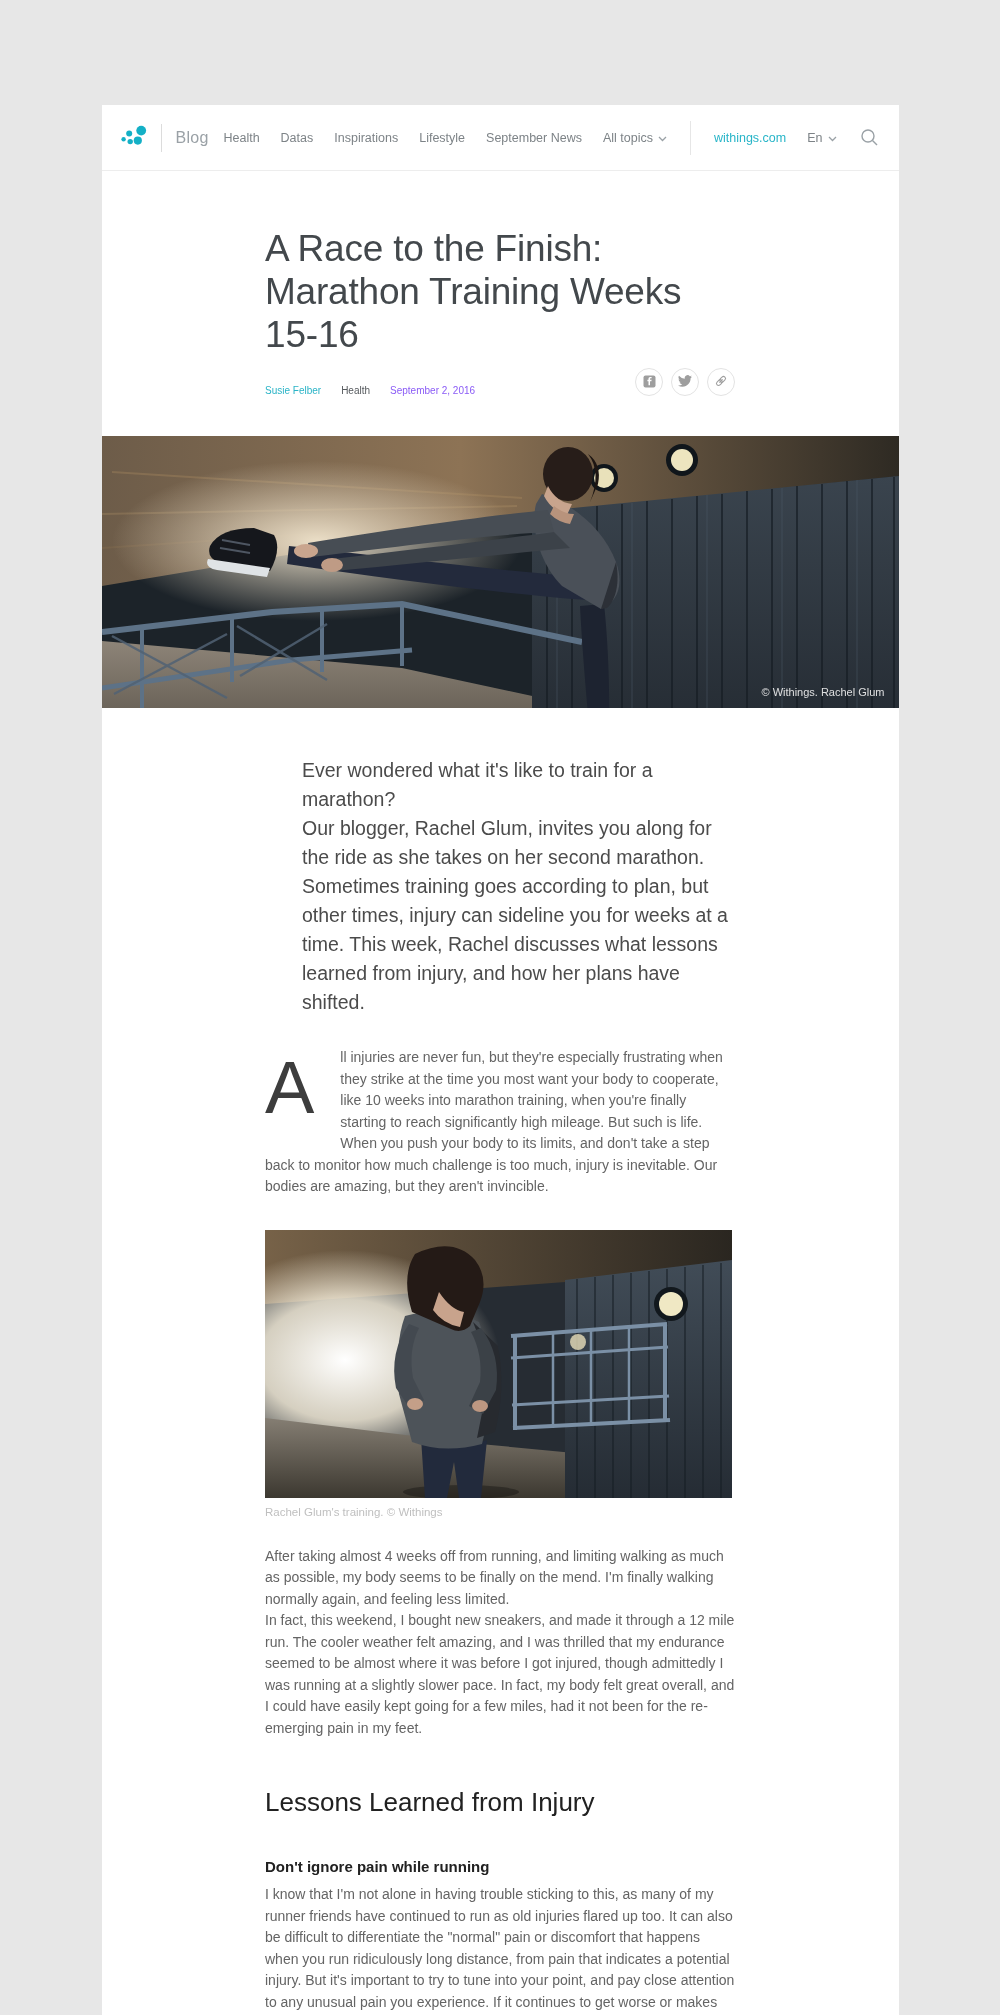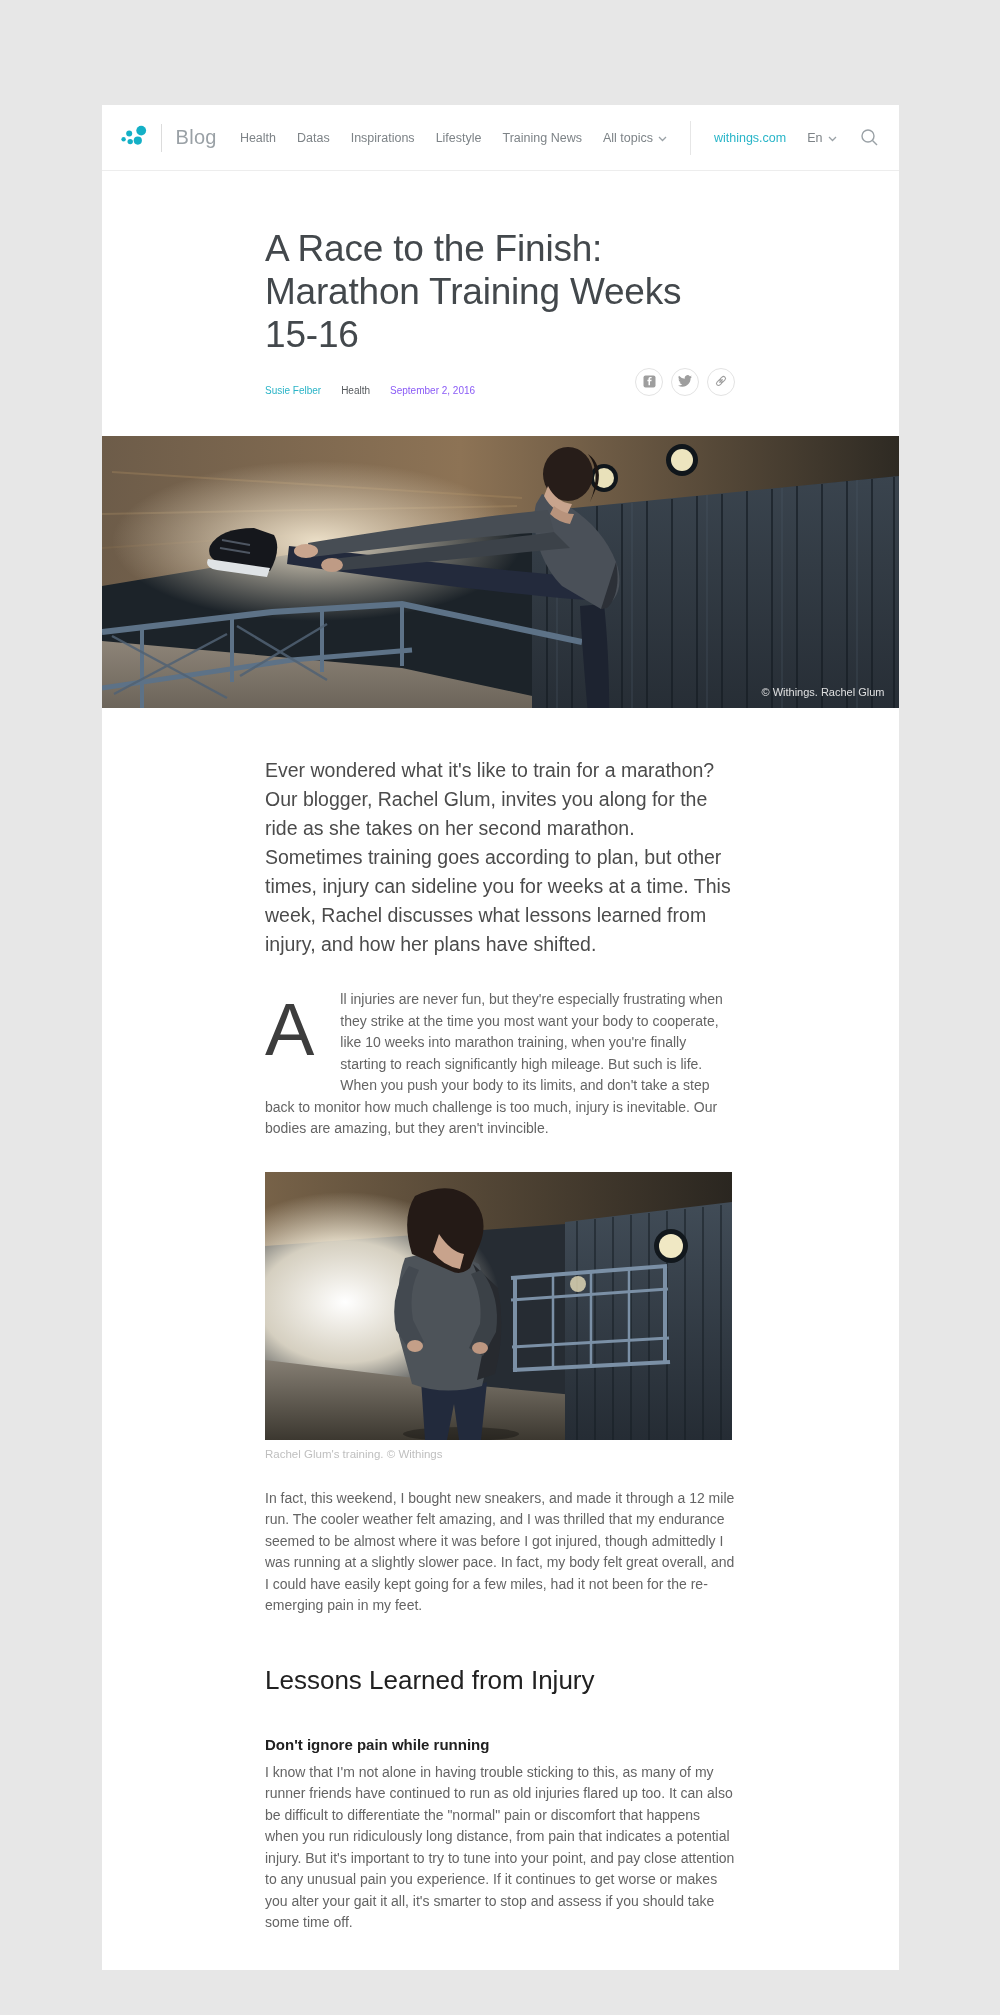--- a/index.html
+++ b/index.html
@@ -18,21 +18,21 @@
   
   .site-header {
     height: 66px;
     display: flex;
     align-items: center;
     padding: 0 20px 0 18px;
     border-bottom: 1px solid #ededed;
   }
   .brand { display: flex; align-items: center; gap: 14px; cursor: pointer; }
   .brand-sep { width: 1px; height: 28px; background: #dcdcdc; }
-  .brand-name { font-size: 20px; font-weight: 300; color: #9aa1a6; letter-spacing: .3px; }
+  .brand-name { font-size: 16px; font-weight: 300; color: #9aa1a6; letter-spacing: .3px; }
   .header-nav {
     margin-left: auto;
     display: flex;
     align-items: center;
     gap: 21px;
     font-size: 12.5px;
     color: #7d8387;
   }
   .nav-link { cursor: pointer; white-space: nowrap; }
   .nav-drop { display: inline-flex; align-items: center; gap: 5px; cursor: pointer; }
@@ -75,21 +75,21 @@
     font-size: 11px; color: #eeeeee; opacity: .92;
   }
   
   .article-body { width: 470px; margin: 0 auto; padding-bottom: 36px; }
   .intro {
     margin-top: 48px;
     font-size: 19.5px;
     line-height: 29px;
     color: #4b4b4b;
   }
-  .intro span { display: block; }
+  .intro span { display: block; margin-left: 37px; }
   p.body-text {
     font-size: 14px;
     line-height: 21.5px;
     color: #646464;
   }
   .lead-para { margin-top: 30px; }
   .dropcap {
     float: left;
     font-size: 74px;
     line-height: 78px;
@@ -137,21 +137,21 @@
       </span>
       <span class="brand-sep"></span>
       <span class="brand-name">Blog</span>
     </div>
 
     <nav class="header-nav">
       <span class="nav-link">Health</span>
       <span class="nav-link">Datas</span>
       <span class="nav-link">Inspirations</span>
       <span class="nav-link">Lifestyle</span>
-      <span class="nav-link">Training News</span>
+      <span class="nav-link">September News</span>
       <span class="nav-drop">
         <span>All topics</span>
         <span>
           <svg width="9" height="6" viewBox="0 0 9 6">
               <polyline points="1,1 4.5,4.5 8,1" fill="none" stroke="#9aa1a6" stroke-width="1.3"></polyline>
             </svg>
         </span>
       </span>
       <span class="nav-vsep"></span>
       <span class="nav-link site-link">withings.com</span>
@@ -393,20 +393,21 @@
           <ellipse cx="150" cy="174" rx="8" ry="6" fill="#c49f88"></ellipse>
           <ellipse cx="215" cy="176" rx="8" ry="6" fill="#bd9781"></ellipse>
           <path d="M150,24 q38,-18 60,6 q14,18 5,42 l-10,24 q-9,8 -19,3 l-39,-17 q-11,-36 3,-58 Z" fill="#241a16"></path>
           <path d="M174,62 q12,18 25,20 l-4,15 q-17,-3 -27,-17 Z" fill="#c8a38c"></path>
         </g>
       </svg>
       <figcaption class="figure-caption">Rachel Glum's training. © Withings</figcaption>
     </figure>
 
     <p class="body-text para-block">
+      <span>After taking almost 4 weeks off from running, and limiting walking as much as possible, my body seems to be finally on the mend. I'm finally walking normally again, and feeling less limited.</span>
       <span>In fact, this weekend, I bought new sneakers, and made it through a 12 mile run. The cooler weather felt amazing, and I was thrilled that my endurance seemed to be almost where it was before I got injured, though admittedly I was running at a slightly slower pace. In fact, my body felt great overall, and I could have easily kept going for a few miles, had it not been for the re-emerging pain in my feet.</span>
     </p>
 
     <h2 class="section-heading">Lessons Learned from Injury</h2>
 
     <h3 class="sub-heading">Don't ignore pain while running</h3>
 
     <p class="body-text final-para">I know that I'm not alone in having trouble sticking to this, as many of my runner friends have continued to run as old injuries flared up too. It can also be difficult to differentiate the "normal" pain or discomfort that happens when you run ridiculously long distance, from pain that indicates a potential injury. But it's important to try to tune into your point, and pay close attention to any unusual pain you experience. If it continues to get worse or makes you alter your gait it all, it's smarter to stop and assess if you should take some time off.</p>
 
   </div>

